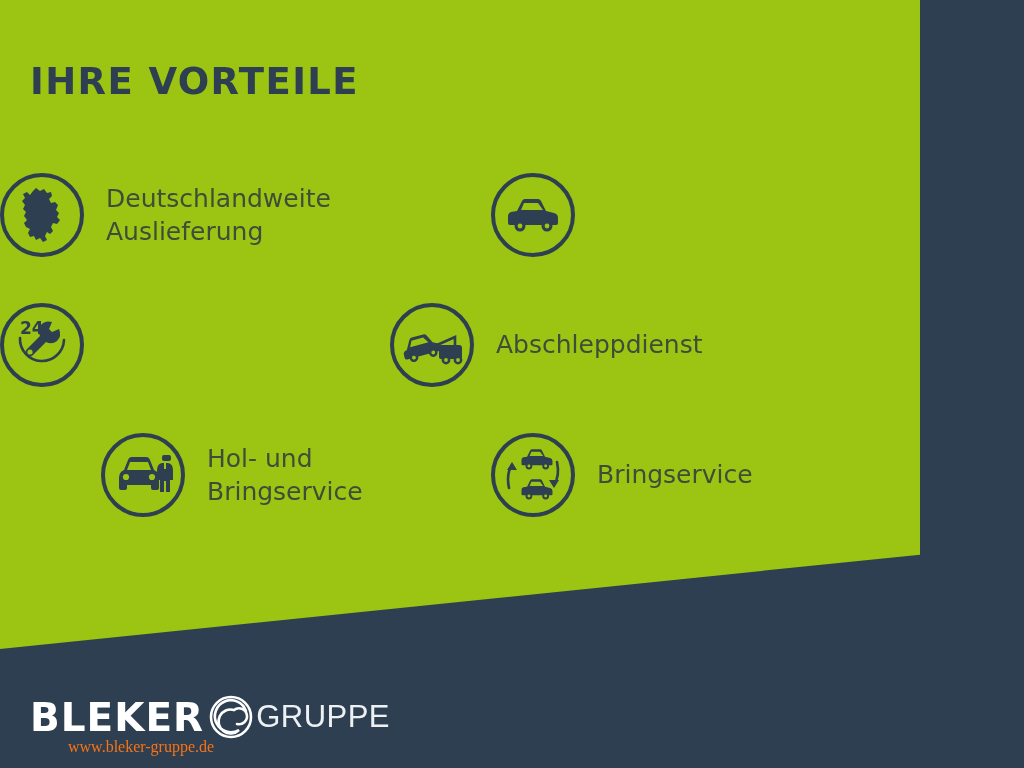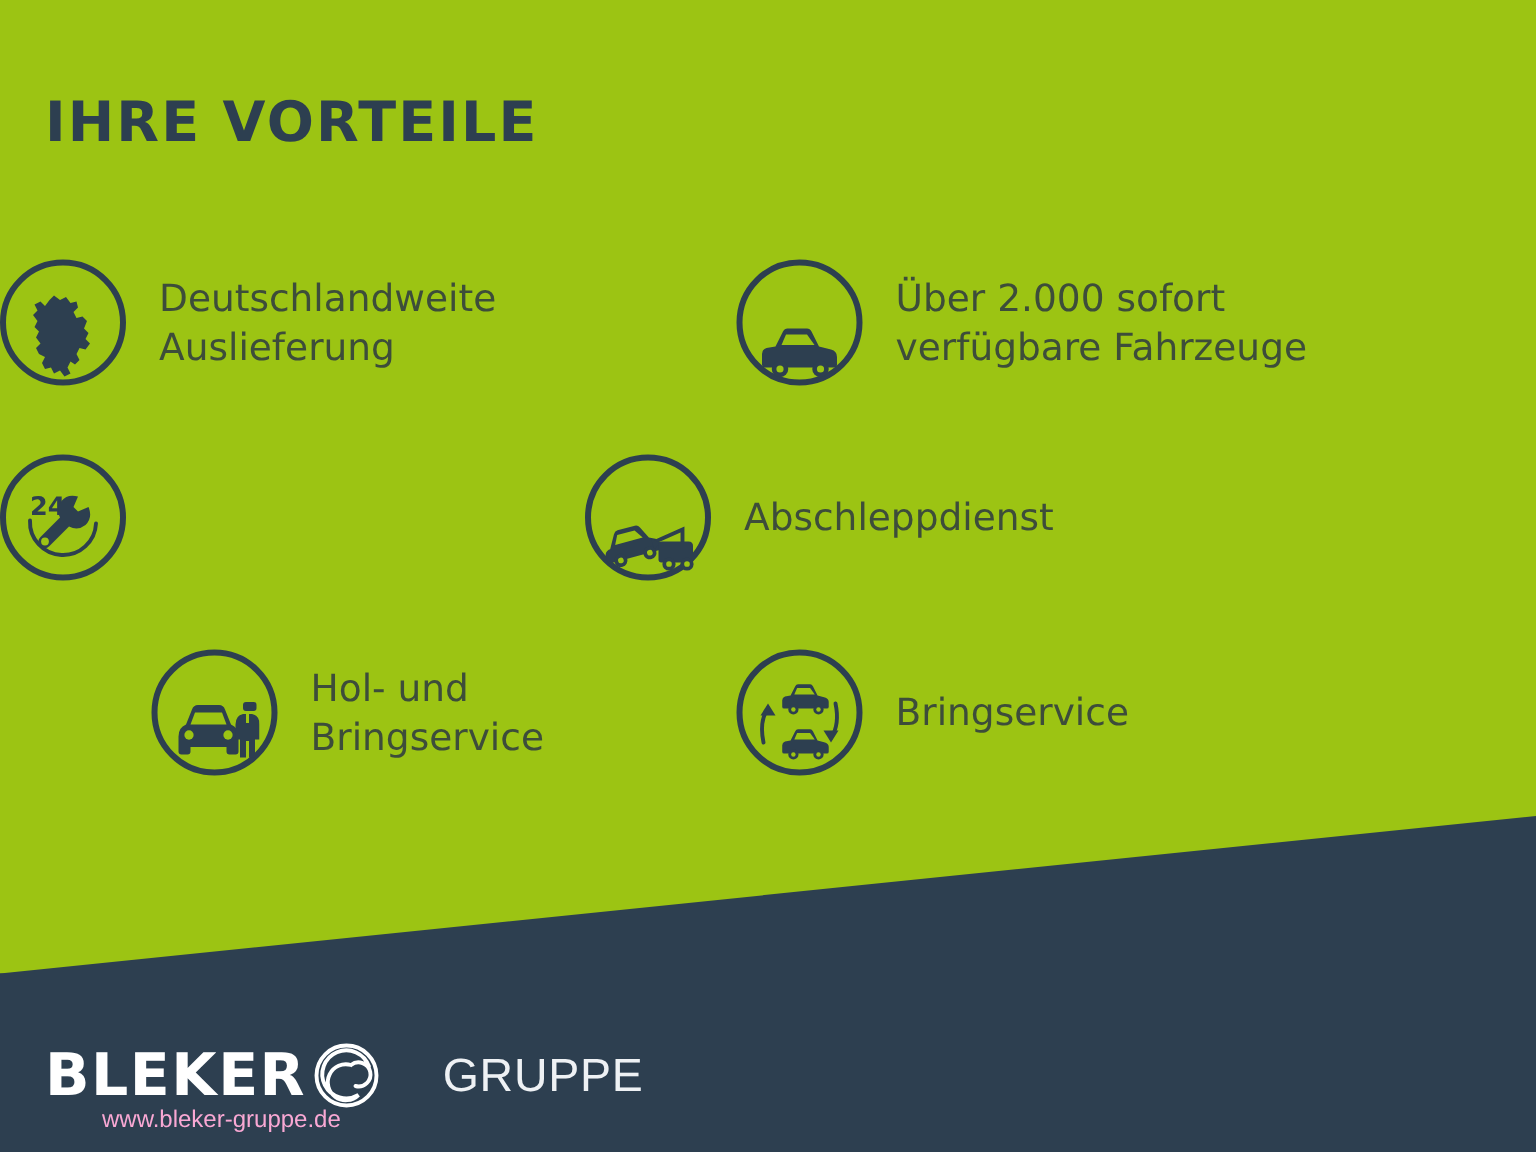--- a/index.html
+++ b/index.html
@@ -3,21 +3,21 @@
 <meta charset="utf-8">
 <title>Ihre Vorteile – Bleker Gruppe</title>
 <style>
   html,body{margin:0;padding:0;}
   body{
     width:1024px;height:768px;overflow:hidden;
     font-family:"Liberation Sans","DejaVu Sans",sans-serif;
     background:#2d3f50;
   }
   .slide{
-    position:relative;width:1024px;height:768px;
+    position:relative;width:920px;height:768px;
     background:#2d3f50;overflow:hidden;
   }
   
   .green-panel{
     position:absolute;left:0;top:0;width:1024px;height:768px;
     background:#9cc413;
     -webkit-clip-path:polygon(0 0,1024px 0,1024px 544px,0 649px);
     clip-path:polygon(0 0,1024px 0,1024px 544px,0 649px);
   }
   .title{
@@ -32,21 +32,21 @@
     grid-auto-rows:130px;
   }
   .benefit{
     display:flex;align-items:center;
   }
   .benefit.col-left{}
   .benefit.col-right{padding-left:101px;}
   .icon-ring{
     flex:0 0 auto;width:84px;height:84px;border-radius:50%;
     border:4px solid #2d3f50;box-sizing:border-box;
-    display:flex;align-items:flex-end;justify-content:center;
+    display:flex;align-items:center;justify-content:center;
   }
   .icon-ring svg{display:block;}
   .benefit-label{
     margin-left:22px;
     font-size:25px;line-height:1.33;color:#3d4d3a;
     font-family:"DejaVu Sans","Liberation Sans",sans-serif;
     white-space:pre-line;
   }
   
   .logo{
@@ -54,26 +54,25 @@
     display:flex;align-items:center;
   }
   .logo-bleker{
     font-size:39px;font-weight:bold;letter-spacing:1px;color:#ffffff;
     font-family:"DejaVu Sans","Liberation Sans",sans-serif;
   }
   .logo-mark{margin:0 2px 0 4px;display:flex;align-items:center;}
   .logo-gruppe{
     font-size:31px;font-weight:normal;letter-spacing:0.5px;color:#eef1f4;
     font-family:"Liberation Sans","DejaVu Sans",sans-serif;
-    margin-left:39px;
   }
   .logo-url{
     position:absolute;left:68px;top:738px;
-    font-size:16px;color:#f9a8d4;
-    font-family:Liberation Sans, sans-serif;
+    font-size:16px;color:#f97316;
+    font-family:Liberation Serif, serif;
   }
 </style>
 </head>
 <body>
 
 <div class="slide">
 
   <div class="green-panel"></div>
 
   <div class="title">IHRE VORTEILE</div>
@@ -94,22 +93,20 @@
       <span class="icon-ring">
         <svg width="58" height="36" viewBox="0 0 58 36" aria-hidden="true">
           <path fill="#2d3f50" d="M13 14 L18 4 Q19 2 21 2 L34 2 Q36 2 37 4 L42 14 L50 16 Q54 17 54 21 L54 26 Q54 28 52 28 L6 28 Q4 28 4 26 L4 19 Q4 16 7 15 Z"></path>
           <circle cx="16" cy="29" r="5.5" fill="#2d3f50"></circle>
           <circle cx="16" cy="29" r="2.4" fill="#9cc413"></circle>
           <circle cx="43" cy="29" r="5.5" fill="#2d3f50"></circle>
           <circle cx="43" cy="29" r="2.4" fill="#9cc413"></circle>
           <path fill="#9cc413" d="M20 6 L34 6 L39 13 L17 13 Z"></path>
         </svg>
       </span>
-      <span class="benefit-label">Über 2.000 sofort
-verfügbare Fahrzeuge</span>
     </div>
 
     <div class="benefit col-left">
       <span class="icon-ring">
         <svg width="60" height="58" viewBox="0 0 60 58" aria-hidden="true">
           <text x="8" y="18" font-family="DejaVu Sans, sans-serif" font-size="17" font-weight="bold" fill="#2d3f50">24</text>
           <path d="M8 22 A22 22 0 0 0 52 24" fill="none" stroke="#2d3f50" stroke-width="2.6" stroke-linecap="round"></path>
           <path fill="#2d3f50" d="M47 13 L40 16 L37 13 L40 6 Q33 4 29 9 Q25 14 28 20 L15 33 Q12 36 15 39 Q18 42 21 39 L34 26 Q40 29 45 25 Q50 20 47 13 Z"></path>
           <circle cx="18" cy="36" r="2.6" fill="#9cc413"></circle>
         </svg>

